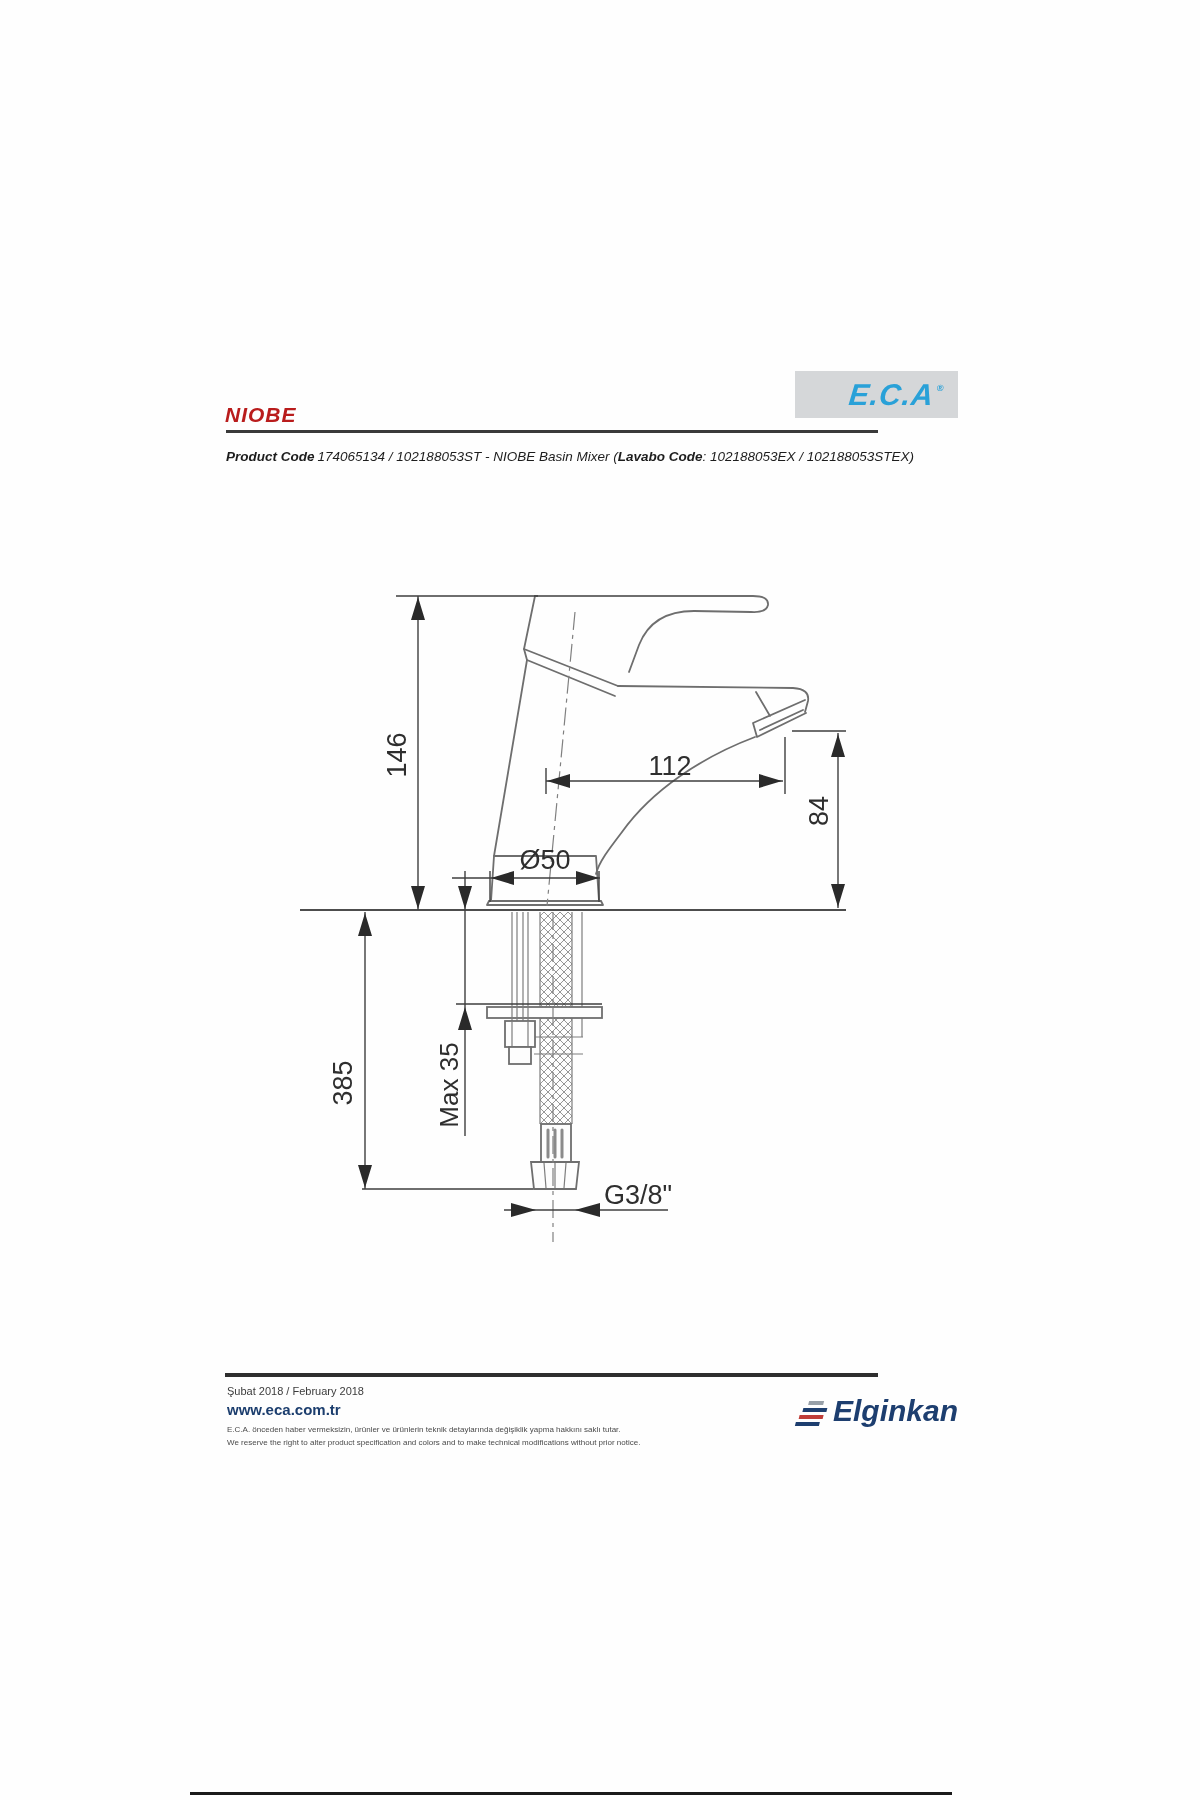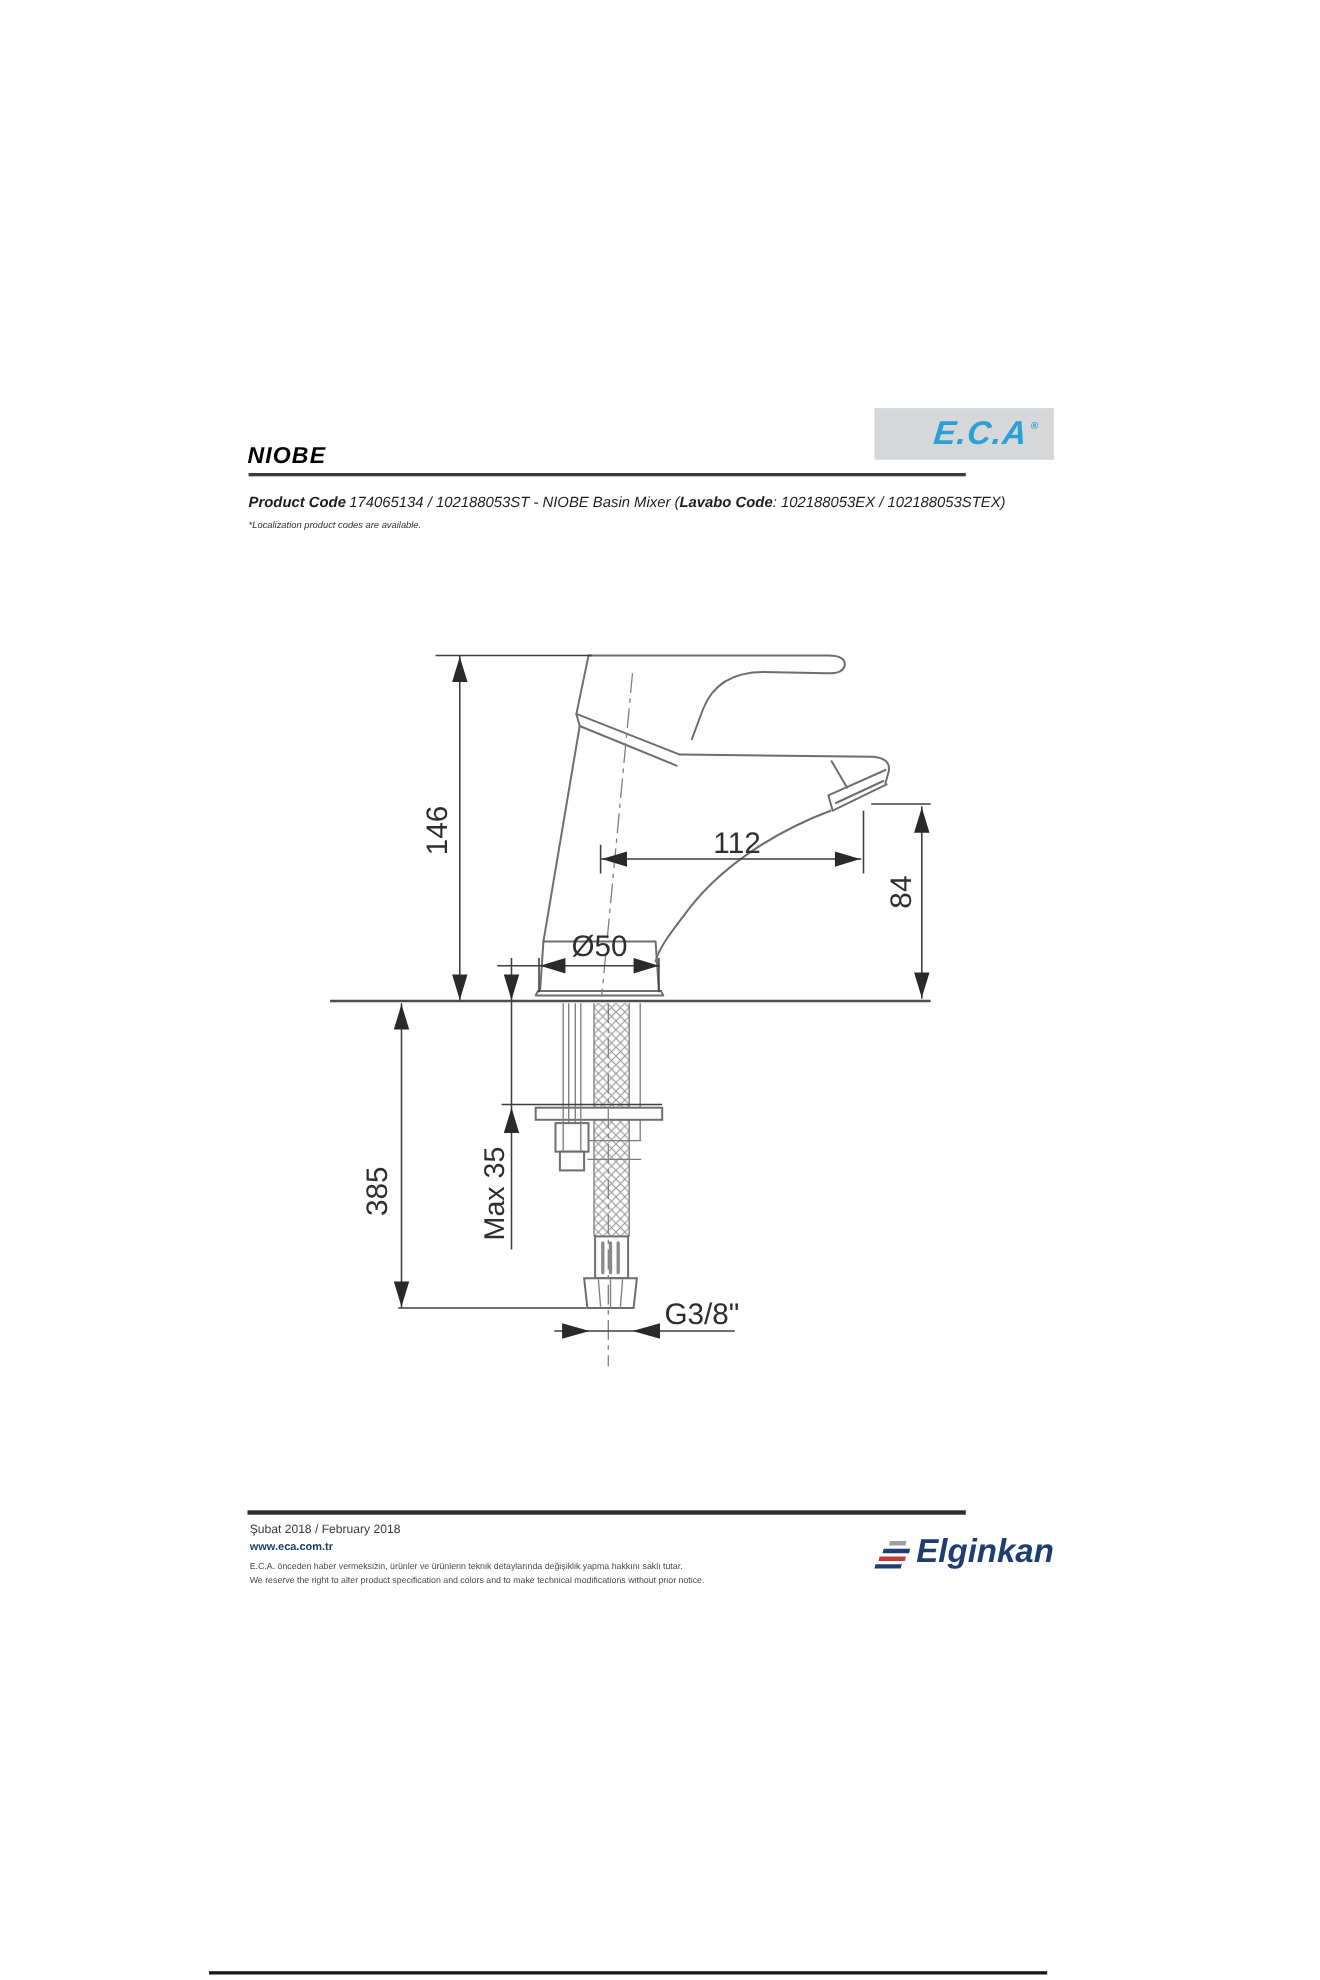--- a/index.html
+++ b/index.html
@@ -5,21 +5,21 @@
   html,body{margin:0;padding:0;}
   body{
     width:1200px;height:1800px;position:relative;background:#fefefe;
     font-family:"Liberation Sans",sans-serif;color:#222;overflow:hidden;
   }
   .abs{position:absolute;}
 
   
   .page-title{
     left:225px;top:403px;font-size:21px;font-weight:bold;font-style:italic;
-    letter-spacing:1px;color:#000000;
+    letter-spacing:1px;color:#b91c1c;
   }
   .title-rule{left:226px;top:430px;width:652px;height:3px;background:#3a3a3a;}
   .eca-logo{
     left:795px;top:371px;width:163px;height:47px;background:#d5d7d9;
     display:flex;align-items:center;justify-content:flex-end;padding-right:14px;box-sizing:border-box;
   }
   .eca-logo .eca-text{
     font-style:italic;font-weight:bold;font-size:30px;color:#29a1d8;
     letter-spacing:1px;transform:skewX(-6deg);
   }
@@ -28,21 +28,21 @@
   
   .product-info{left:226px;top:448px;font-size:13.5px;font-style:italic;line-height:17.5px;color:#1d1d1d;white-space:nowrap;}
   .product-info .lbl{display:inline-block;width:84px;font-weight:bold;}
   .product-info b{font-weight:bold;}
   .product-note{font-size:8.5px;font-style:italic;color:#333;margin-top:3px;}
 
   
   .footer-rule{left:225px;top:1373px;width:653px;height:4px;background:#2e2e2e;}
   .footer-text{left:227px;top:1385px;color:#3c3c3c;}
   .footer-date{font-size:11px;margin-bottom:4px;}
-  .footer-web{font-size:10px;font-weight:bold;color:#1c3e6e;margin-bottom:5px;}
+  .footer-web{font-size:15px;font-weight:bold;color:#1c3e6e;margin-bottom:5px;}
   .footer-disc{font-size:8px;color:#4a4a4a;line-height:13px;}
   .elginkan-logo{left:798px;top:1396px;display:flex;align-items:flex-end;}
   .elg-bars{display:flex;flex-direction:column;transform:skewX(-14deg);margin-top:4px;}
   .elg-bars .b0{width:15px;height:4px;background:#98a0a8;margin:0 0 2.5px 8px;}
   .elg-bars .b1{width:24px;height:4.5px;background:#1d3e6f;margin:0 0 2.5px 4px;}
   .elg-bars .b2{width:24px;height:4.5px;background:#bf3d38;margin:0 0 2.5px 2px;}
   .elg-bars .b3{width:24px;height:4.5px;background:#1d3e6f;margin:0;}
   .elg-text{
     font-style:italic;font-weight:bold;font-size:30px;color:#1d3e6f;
     margin-left:7px;line-height:30px;letter-spacing:0px;
@@ -66,21 +66,20 @@
 <div class="abs page-title">NIOBE</div>
 <div class="abs eca-logo">
   <span class="eca-text"><span>E.C.A</span><span class="eca-reg">®</span></span>
 </div>
 <div class="abs title-rule"></div>
 
 <div class="abs product-info">
   <div>
     <span class="lbl">Product Code</span><span>: </span><span>174065134 / 102188053ST - NIOBE Basin Mixer (</span><b>Lavabo Code</b><span>: 102188053EX / 102188053STEX)</span>
   </div>
-  <div class="product-note">*Localization product codes are available.</div>
 </div>
 
 <svg width="600" height="760" viewBox="280 505 600 760">
   <defs>
     <pattern id="braid" width="8" height="8" patternUnits="userSpaceOnUse">
       <path d="M0,0 L8,8 M8,0 L0,8" stroke="#979797" stroke-width="1"></path>
     </pattern>
   </defs>
 
   <rect x="540" y="912" width="32" height="212" fill="url(#braid)" stroke="none"></rect>

